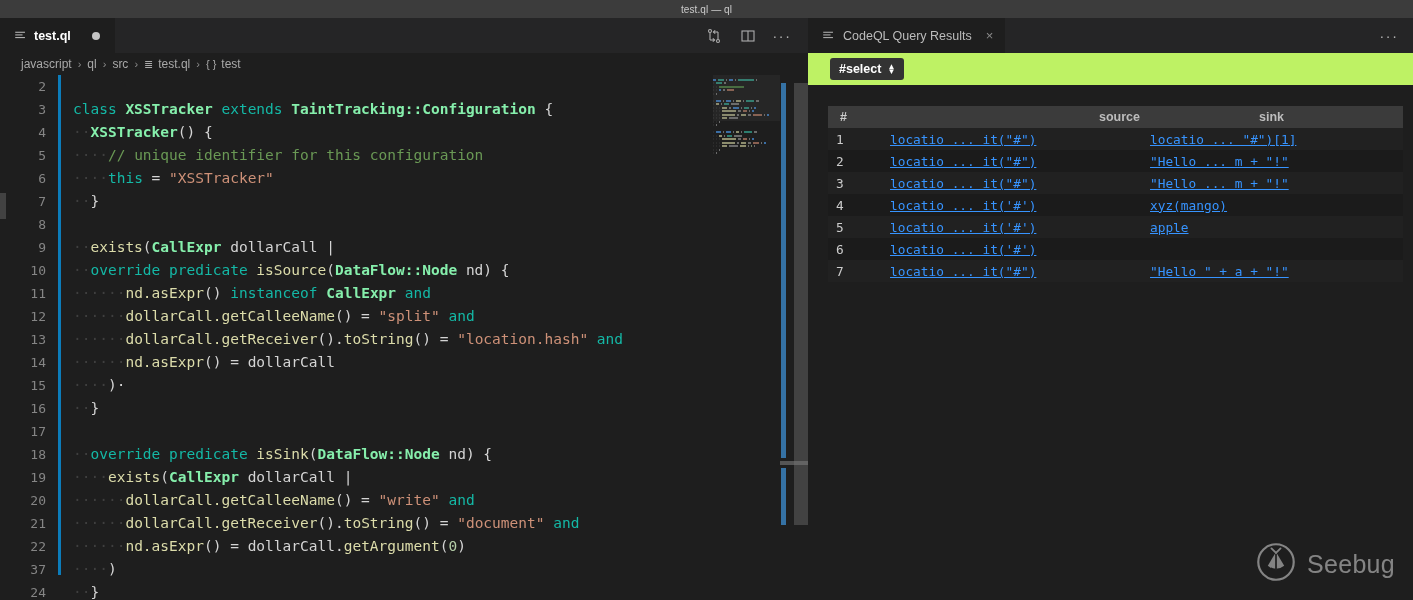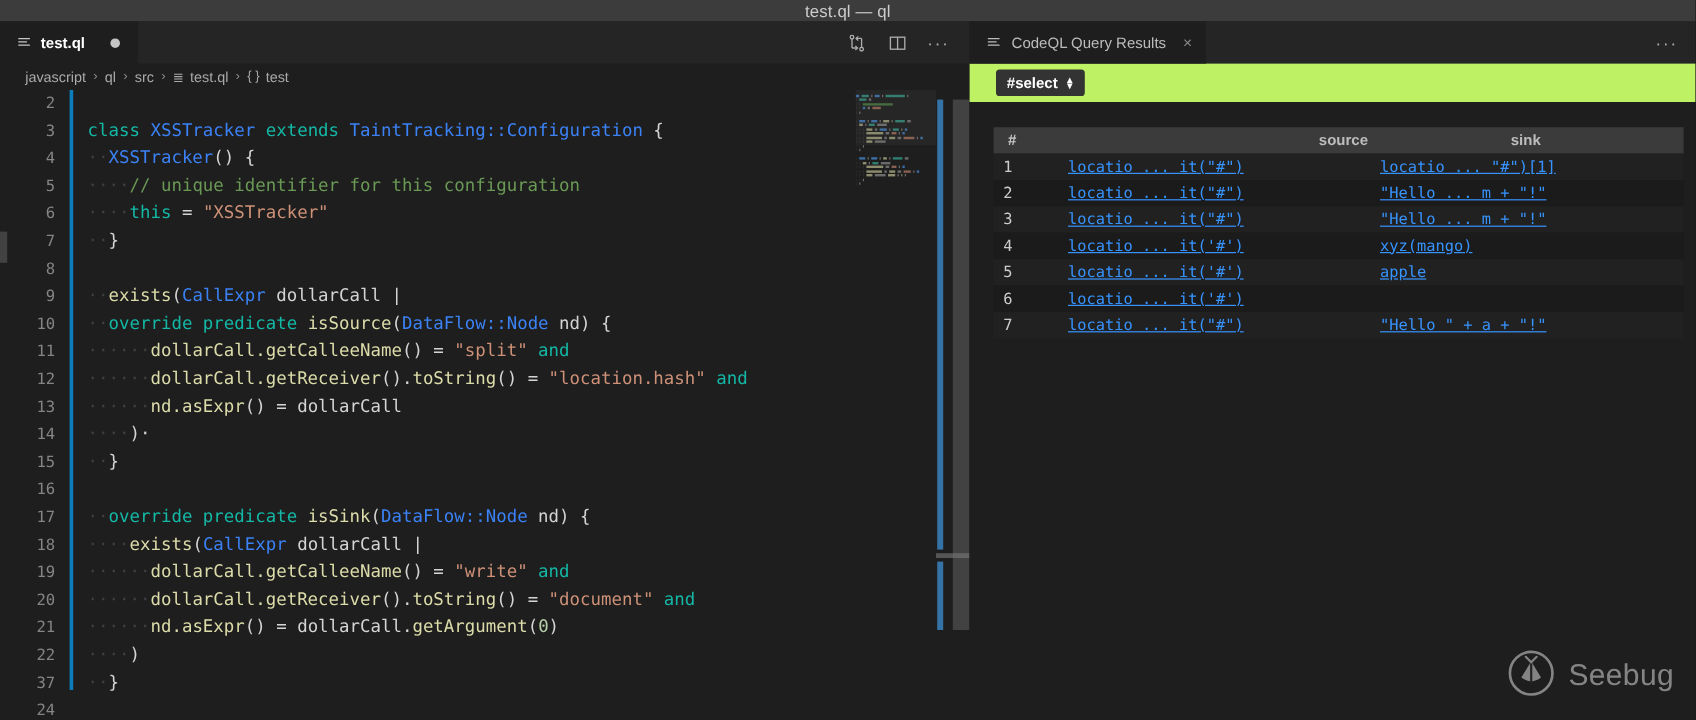--- a/index.html
+++ b/index.html
@@ -12,21 +12,21 @@
   }
   .app{position:relative;width:1413px;height:600px;}
 
   
   .titlebar{
     position:absolute;left:0;top:0;width:1413px;height:18px;
     background:#3c3c3c;
     display:flex;align-items:center;justify-content:center;
   }
   .titlebar .title{
-    font-size:14px;color:#cccccc;letter-spacing:.1px;
+    font-size:10px;color:#cccccc;letter-spacing:.1px;
   }
 
   
   .editor-group{
     position:absolute;left:0;top:18px;width:808px;height:582px;
     background:#1e1e1e;
   }
   .results-group{
     position:absolute;left:808px;top:18px;width:605px;height:582px;
     background:#1e1e1e;
@@ -90,21 +90,21 @@
   .codelines{
     position:absolute;left:73px;top:0;width:640px;height:525px;
     font-family:"DejaVu Sans Mono", monospace;
     font-size:14.5px;
   }
   .cl{height:23px;line-height:23px;white-space:pre;}
   .ws{color:#3f3f3f;}
 
   
   .kw{color:#14b8a6;}
-  .type{color:#3b82f6;}
+  .type{color:#86efac;font-weight:bold;}
   .str{color:#ce9178;}
   .com{color:#6a9955;}
   .fn{color:#dcdcaa;}
   .pun{color:#d4d4d4;}
   .num{color:#b5cea8;}
 
   
   .minimap{
     position:absolute;left:713px;top:0;width:67px;height:525px;
     background:#1e1e1e;overflow:hidden;
@@ -291,20 +291,21 @@
       <div class="codelines">
           <div class="cl">&nbsp;</div>
           <div class="cl"><span class="kw">class </span><span class="type">XSSTracker</span><span class="pun"> </span><span class="kw">extends</span><span class="pun"> </span><span class="type">TaintTracking::Configuration</span><span class="pun"> {</span></div>
           <div class="cl"><span class="ws">··</span><span class="type">XSSTracker</span><span class="pun">() {</span></div>
           <div class="cl"><span class="ws">··</span><span class="ws">··</span><span class="com">// unique identifier for this configuration</span></div>
           <div class="cl"><span class="ws">··</span><span class="ws">··</span><span class="kw">this</span><span class="pun"> = </span><span class="str">"XSSTracker"</span></div>
           <div class="cl"><span class="ws">··</span><span class="pun">}</span></div>
           <div class="cl">&nbsp;</div>
           <div class="cl"><span class="ws">··</span><span class="fn">exists</span><span class="pun">(</span><span class="type">CallExpr</span><span class="pun"> dollarCall |</span></div>
           <div class="cl"><span class="ws">··</span><span class="kw">override</span><span class="pun"> </span><span class="kw">predicate</span><span class="pun"> </span><span class="fn">isSource</span><span class="pun">(</span><span class="type">DataFlow::Node</span><span class="pun"> nd) {</span></div>
+          <div class="cl"><span class="ws">··</span><span class="ws">··</span><span class="ws">··</span><span class="fn">nd.asExpr</span><span class="pun">() </span><span class="kw">instanceof</span><span class="pun"> </span><span class="type">CallExpr</span><span class="pun"> </span><span class="kw">and</span></div>
           <div class="cl"><span class="ws">··</span><span class="ws">··</span><span class="ws">··</span><span class="fn">dollarCall.getCalleeName</span><span class="pun">() = </span><span class="str">"split"</span><span class="pun"> </span><span class="kw">and</span></div>
           <div class="cl"><span class="ws">··</span><span class="ws">··</span><span class="ws">··</span><span class="fn">dollarCall.getReceiver</span><span class="pun">().</span><span class="fn">toString</span><span class="pun">() = </span><span class="str">"location.hash"</span><span class="pun"> </span><span class="kw">and</span></div>
           <div class="cl"><span class="ws">··</span><span class="ws">··</span><span class="ws">··</span><span class="fn">nd.asExpr</span><span class="pun">() = dollarCall</span></div>
           <div class="cl"><span class="ws">··</span><span class="ws">··</span><span class="pun">)·</span></div>
           <div class="cl"><span class="ws">··</span><span class="pun">}</span></div>
           <div class="cl">&nbsp;</div>
           <div class="cl"><span class="ws">··</span><span class="kw">override</span><span class="pun"> </span><span class="kw">predicate</span><span class="pun"> </span><span class="fn">isSink</span><span class="pun">(</span><span class="type">DataFlow::Node</span><span class="pun"> nd) {</span></div>
           <div class="cl"><span class="ws">··</span><span class="ws">··</span><span class="fn">exists</span><span class="pun">(</span><span class="type">CallExpr</span><span class="pun"> dollarCall |</span></div>
           <div class="cl"><span class="ws">··</span><span class="ws">··</span><span class="ws">··</span><span class="fn">dollarCall.getCalleeName</span><span class="pun">() = </span><span class="str">"write"</span><span class="pun"> </span><span class="kw">and</span></div>
           <div class="cl"><span class="ws">··</span><span class="ws">··</span><span class="ws">··</span><span class="fn">dollarCall.getReceiver</span><span class="pun">().</span><span class="fn">toString</span><span class="pun">() = </span><span class="str">"document"</span><span class="pun"> </span><span class="kw">and</span></div>

